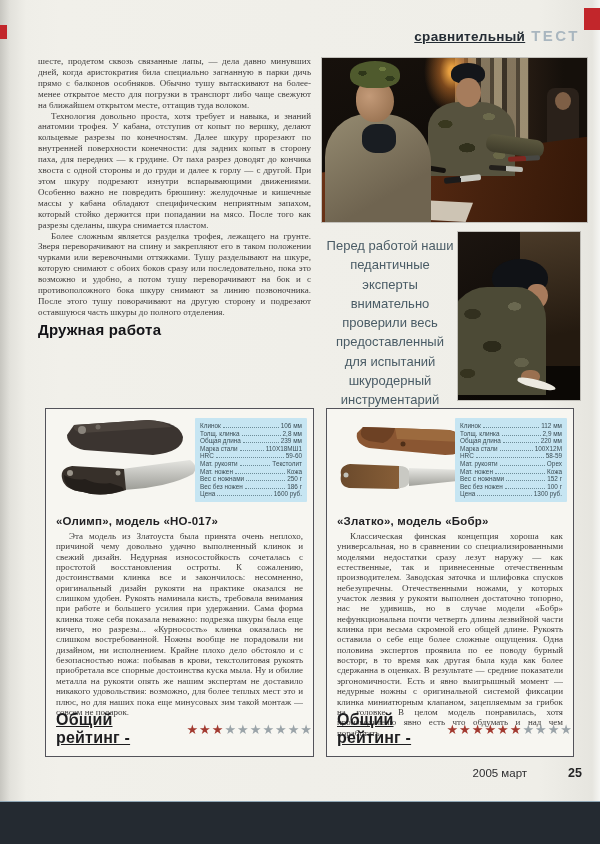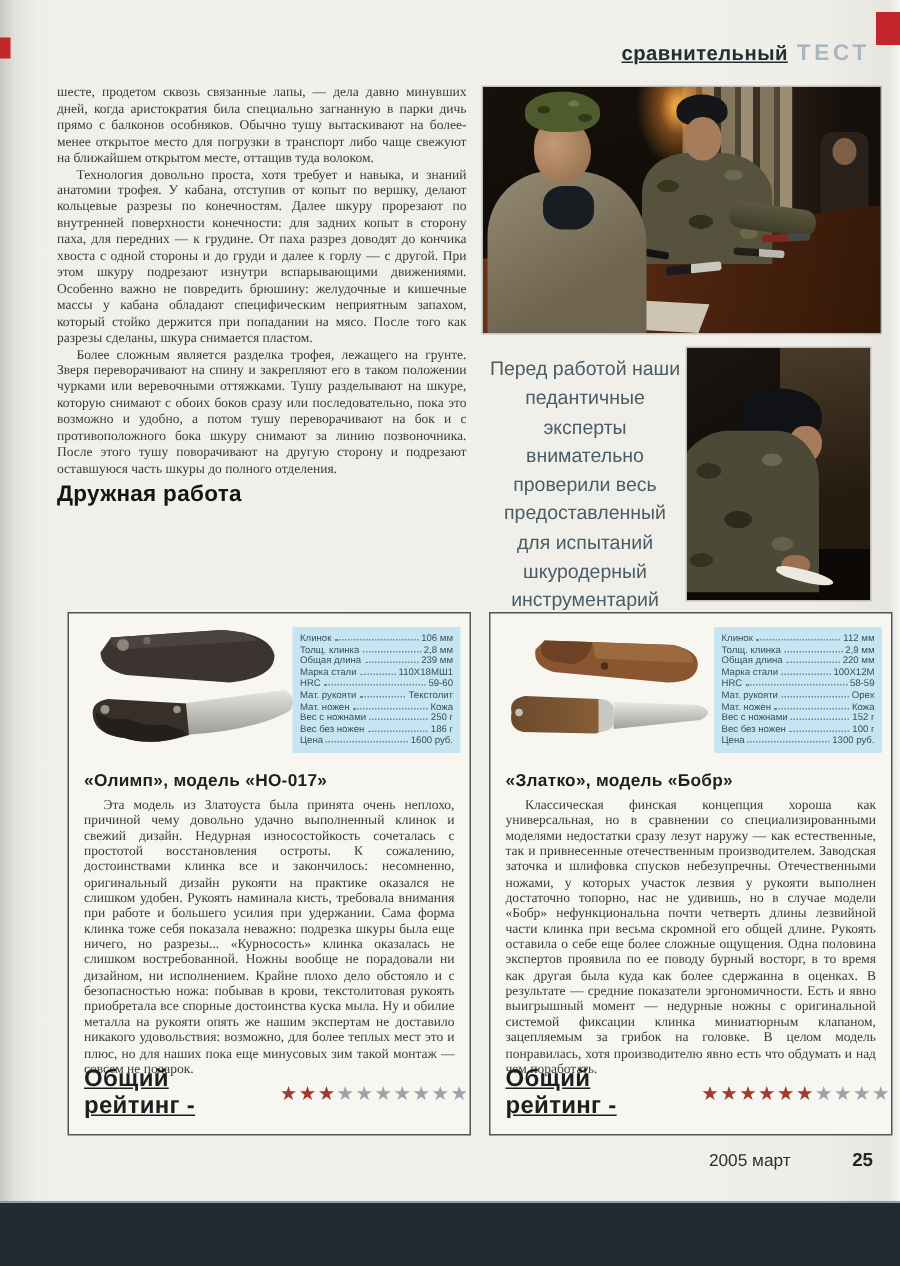--- a/index.html
+++ b/index.html
@@ -78,21 +78,21 @@
       radial-gradient(ellipse 15px 9px at 20% 80%,#35331f 50%,transparent 53%);}
   .photo2 .hand{position:absolute;left:52%;top:82%;width:15%;height:8%;background:#9a7050;border-radius:45%;}
   .photo2 .blade{position:absolute;left:48%;top:88%;width:32%;height:5%;background:#ece9e0;border-radius:45% 55% 55% 45%;transform:rotate(14deg);}
 
   .caption{position:absolute;left:325px;top:236px;width:130px;
     font-size:13px;line-height:19.3px;color:var(--caption-color,#4a5c66);font-weight:500;text-align:center;}
 
   
   .card{position:absolute;top:408px;height:349px;border:1px solid #53535a;background:#f7f6f1;box-sizing:border-box;}
   .card.p0{left:45px;width:269px;}
-  .card.p1{left:326px;width:269px;}
+  .card.p1{left:326px;width:248px;}
   .card .media{position:absolute;left:6px;top:6px;right:6px;height:96px;}
   .card .knife-art{position:absolute;left:0;top:0;width:150px;height:96px;}
   .spec{position:absolute;right:0;top:3px;width:112px;background:var(--spec-bg,#c6e5f2);
     padding:4px 5px;box-sizing:border-box;border-radius:1px;}
   .spec-row{display:flex;align-items:baseline;font-size:6.4px;line-height:7.6px;color:#3c4d55;}
   .spec-label{white-space:nowrap;}
   .spec-dots{flex:1;border-bottom:1px dotted #6d8c98;margin:0 2px 1px 2px;min-width:4px;}
   .spec-value{white-space:nowrap;}
   .card .title{position:absolute;left:10px;top:106px;font-size:11.5px;font-weight:bold;color:#1f1f22;letter-spacing:.2px;}
   .card .review{position:absolute;left:10px;right:10px;top:122px;

